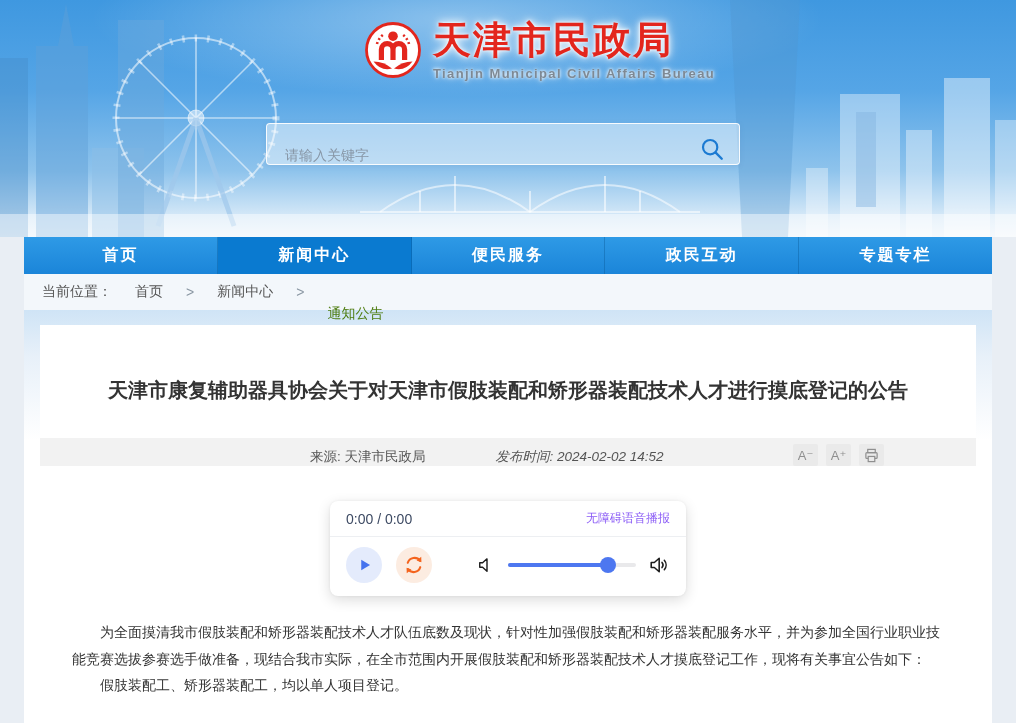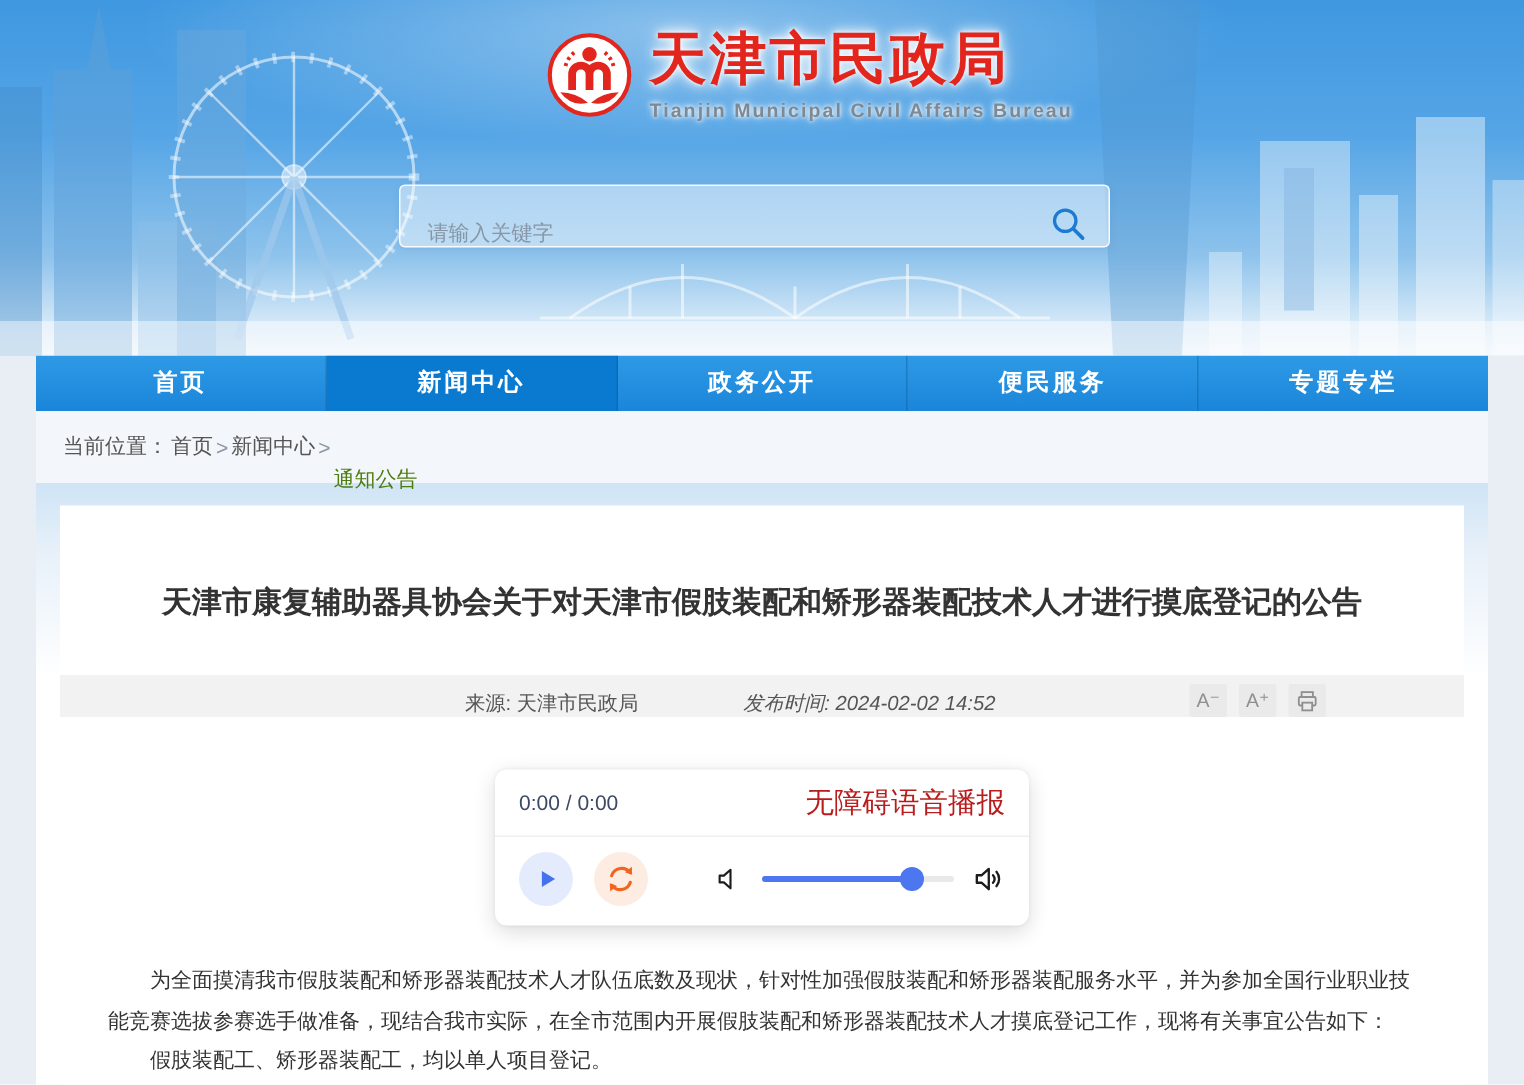--- a/index.html
+++ b/index.html
@@ -45,22 +45,22 @@
   .nav-item {
     flex:1; display:flex; align-items:center; justify-content:center;
     color:#fff; font-size:16px; font-weight:bold; letter-spacing:2px; cursor:pointer;
     border-right:1px solid rgba(8,86,148,.38);
   }
   .nav-item:last-child { border-right:none; }
   .nav-item.active { background:#0a7ad0; }
 
   
   .breadcrumb {
-    margin:0 24px; height:48px; background:#f3f7fb;
-    display:flex; align-items:center; gap:2px; padding:0 18px; font-size:14px; color:#555;
+    margin:0 24px; height:36px; background:#f3f7fb;
+    display:flex; align-items:center; gap:23px; padding:0 18px; font-size:14px; color:#555;
   }
   .crumb { color:#555; cursor:pointer; text-decoration:none; }
   .crumb.current { color:#4d7c0f;margin-top:44px; }
   .crumb-sep { color:#8a97a3; }
 
   
   .content {
     margin:0 24px; height:450px;
     background:linear-gradient(180deg,#cfe4f6 0px,#e7f0f9 45px,#ffffff 130px);
     padding:15px 16px 0;
@@ -83,21 +83,21 @@
     align-items:center; justify-content:center; cursor:pointer; font-family:inherit;
   }
 
   
   .audio-player {
     width:356px; margin:35px auto 0; background:#fff; border-radius:8px;
     box-shadow:0 0 3px rgba(0,0,0,.06),0 4px 14px rgba(0,0,0,.14);
   }
   .player-top { display:flex; justify-content:space-between; align-items:center; padding:9px 16px; border-bottom:1px solid #edeff2; }
   .player-time { color:#3d4a63; font-size:14px; }
-  .player-caption { color:#b91c1c; font-size:19px;text-align:center; }
+  .player-caption { color:#8b5cf6; font-size:12px;text-align:center; }
   .player-controls { display:flex; align-items:center; padding:10px 16px 13px; }
   .round-btn { width:36px; height:36px; border-radius:50%; border:none; display:flex; align-items:center; justify-content:center; cursor:pointer; padding:0; }
   .play-btn { background:#e4ebfc; }
   .loop-btn { background:#fcece1; margin-left:14px; }
   .volume { margin-left:auto; display:flex; align-items:center; gap:12px; }
   .vol-icon { background:none; border:none; padding:0; cursor:pointer; display:flex; }
   .slider { position:relative; width:128px; height:4px; background:#e9e9eb; border-radius:2px; cursor:pointer; }
   .slider-fill { position:absolute; left:0; top:0; height:4px; background:#4d77f0; border-radius:2px; }
   .slider-thumb { position:absolute; top:50%; width:16px; height:16px; background:#4d77f0; border-radius:50%; transform:translate(-50%,-50%); cursor:grab; }
 
@@ -165,22 +165,22 @@
         <circle cx="10.3" cy="10.3" r="6.6" fill="none" stroke="#1b7ad2" stroke-width="2"></circle>
         <line x1="15.4" y1="15.4" x2="21" y2="21" stroke="#1b7ad2" stroke-width="2.2" stroke-linecap="round"></line>
       </svg>
     </button>
   </div>
 </header>
 
 <nav class="main-nav">
   <div class="nav-item">首页</div>
   <div class="nav-item active">新闻中心</div>
-  <div class="nav-item">政务公开</div>
   <div class="nav-item">便民服务</div>
+  <div class="nav-item">政民互动</div>
   <div class="nav-item">专题专栏</div>
 </nav>
 
 <div class="breadcrumb">
   <span>当前位置：</span>
   <a class="crumb">首页</a>
   <span class="crumb-sep">&gt;</span>
   <a class="crumb">新闻中心</a>
   <span class="crumb-sep">&gt;</span>
   <a class="crumb current">通知公告</a>

